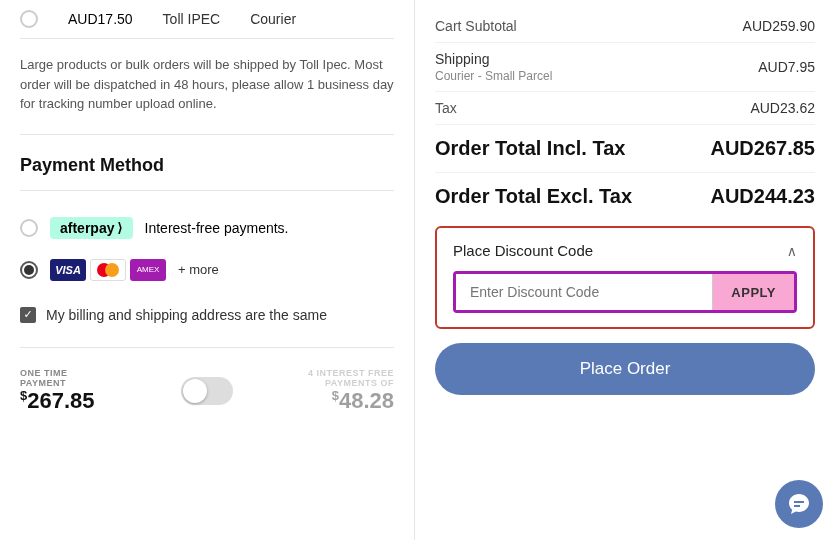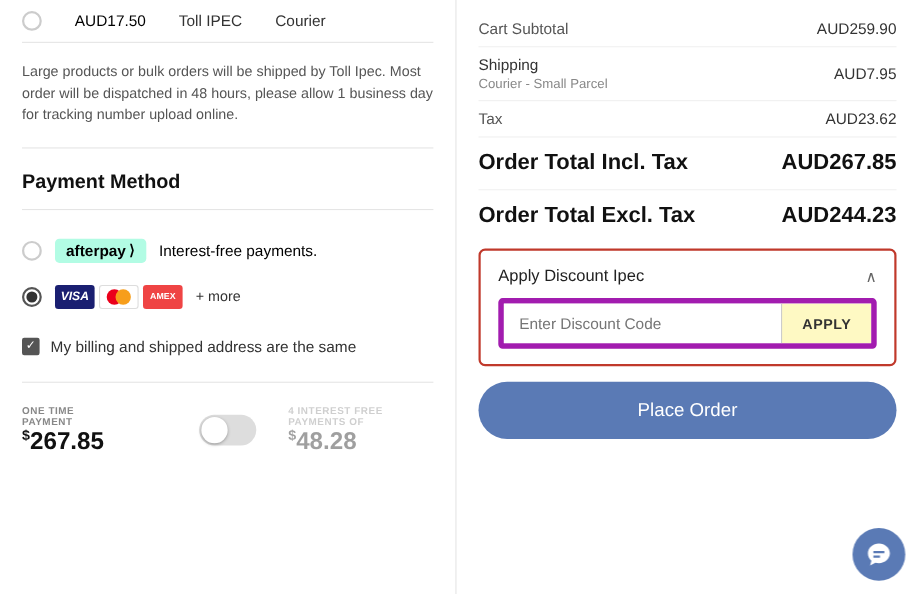--- a/index.html
+++ b/index.html
@@ -128,24 +128,24 @@
       font-style: italic;
     }
     .mc-logo {
       background: #fff;
       border: 1px solid #ddd;
       display: flex;
     }
     .mc-red { width: 14px; height: 14px; border-radius: 50%; background: #eb001b; }
     .mc-yellow { width: 14px; height: 14px; border-radius: 50%; background: #f79e1b; margin-left: -6px; }
     .amex-logo {
-      background: #ef4444;
+      background: #a21caf;
       color: #fff;
       font-size: 8px;
-      font-weight: 700;
+      font-weight: 400;
     }
     .plus-more { font-size: 13px; color: #333; }
 
     
     .billing-checkbox-row {
       display: flex;
       align-items: center;
       gap: 10px;
       margin-top: 16px;
       font-size: 14px;
@@ -164,21 +164,21 @@
     .checkbox-check {
       color: #fff;
       font-size: 11px;
       line-height: 1;
     }
 
     
     .payment-toggle-section {
       display: flex;
       align-items: center;
-      gap: 13px;
+      gap: 0;
       margin-top: 24px;
       padding-top: 20px;
       border-top: 1px solid #e5e5e5;
     }
     .payment-option-block {
       flex: 1;
       text-align: left;
     }
     .payment-option-label {
       font-size: 9px;
@@ -192,21 +192,21 @@
       font-weight: 700;
       color: #111;
     }
     .payment-option-amount .currency-sup {
       font-size: 13px;
       vertical-align: super;
       font-weight: 600;
     }
     .payment-option-right {
       flex: 1;
-      text-align: left;
+      text-align: right;
       opacity: 0.4;
     }
 
     
     .toggle-wrap {
       flex-shrink: 0;
       margin: 0 16px;
     }
     .toggle-track {
       width: 52px;
@@ -277,35 +277,35 @@
       margin-bottom: 12px;
       cursor: pointer;
     }
     .discount-header .chevron {
       font-size: 14px;
       color: #666;
     }
     .discount-input-row {
       display: flex;
       gap: 0;
-      border: 5px solid #a21caf;
+      border: 3px solid #a21caf;
       border-radius: 4px;
       overflow: hidden;
     }
     .discount-input {
       flex: 1;
       border: none;
       outline: none;
       padding: 10px 14px;
       font-size: 14px;
       color: #999;
       background: #fff;
     }
     .discount-apply-btn {
-      background: #fef9c3;
+      background: #f9a8d4;
       border: none;
       border-left: 1px solid #ccc;
       padding: 10px 18px;
       font-size: 13px;
       font-weight: 700;
       color: #333;
       cursor: pointer;
       letter-spacing: 0.5px;
     }
 
@@ -382,21 +382,21 @@
       </div>
       <div class="card-logo amex-logo">AMEX</div>
     </div>
     <span class="plus-more">+ more</span>
   </div>
 
   <div class="billing-checkbox-row">
     <div class="checkbox-square">
       <span class="checkbox-check">✓</span>
     </div>
-    <span>My billing and shipped address are the same</span>
+    <span>My billing and shipping address are the same</span>
   </div>
 
   <div class="payment-toggle-section">
 
     <div class="payment-option-block">
       <div class="payment-option-label">ONE TIME</div>
       <div class="payment-option-label">PAYMENT</div>
       <div class="payment-option-amount">
         <sup class="currency-sup">$</sup><span>267.85</span>
       </div>
@@ -450,21 +450,21 @@
 
   
   <div class="order-total-row" style="border-bottom: none; padding-bottom: 4px;">
     <span>Order Total Excl. Tax</span>
     <span>AUD244.23</span>
   </div>
 
   
   <div class="discount-section">
     <div class="discount-header">
-      <span>Apply Discount Ipec</span>
+      <span>Place Discount Code</span>
       <span class="chevron">∧</span>
     </div>
     <div class="discount-input-row">
       <input class="discount-input" type="text" placeholder="Enter Discount Code" style="">
       <button class="discount-apply-btn">APPLY</button>
     </div>
   </div>
 
   
   <button class="place-order-btn">Place Order</button>

